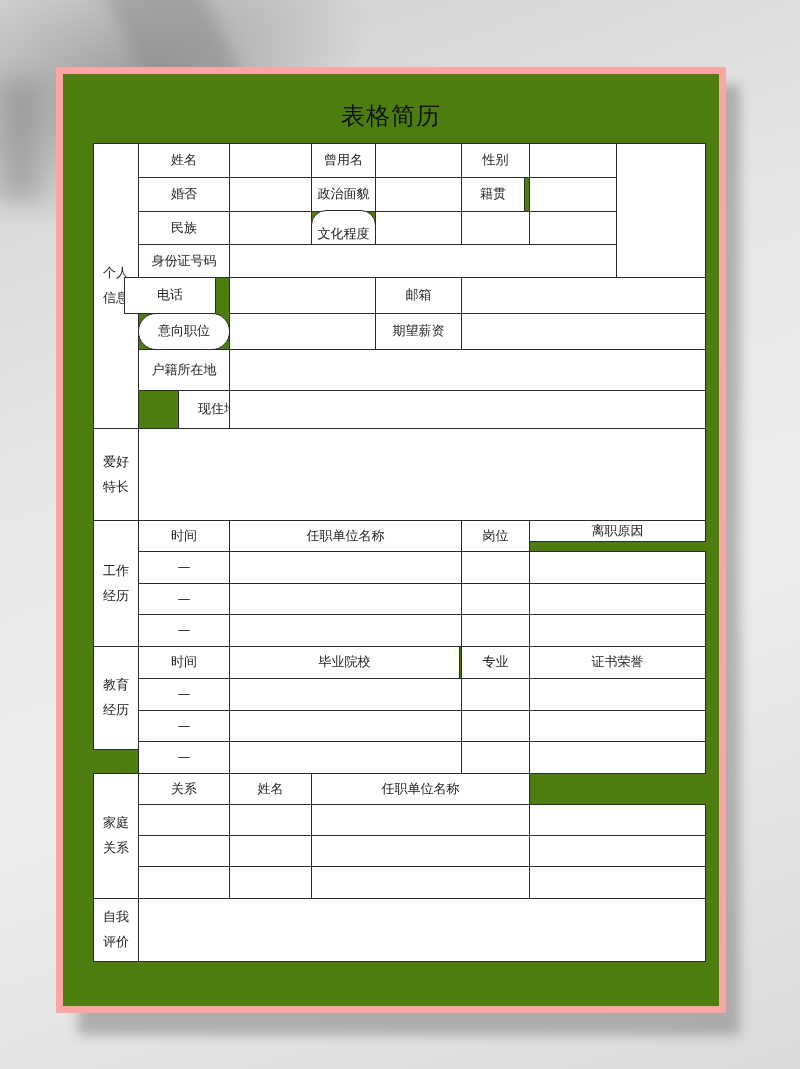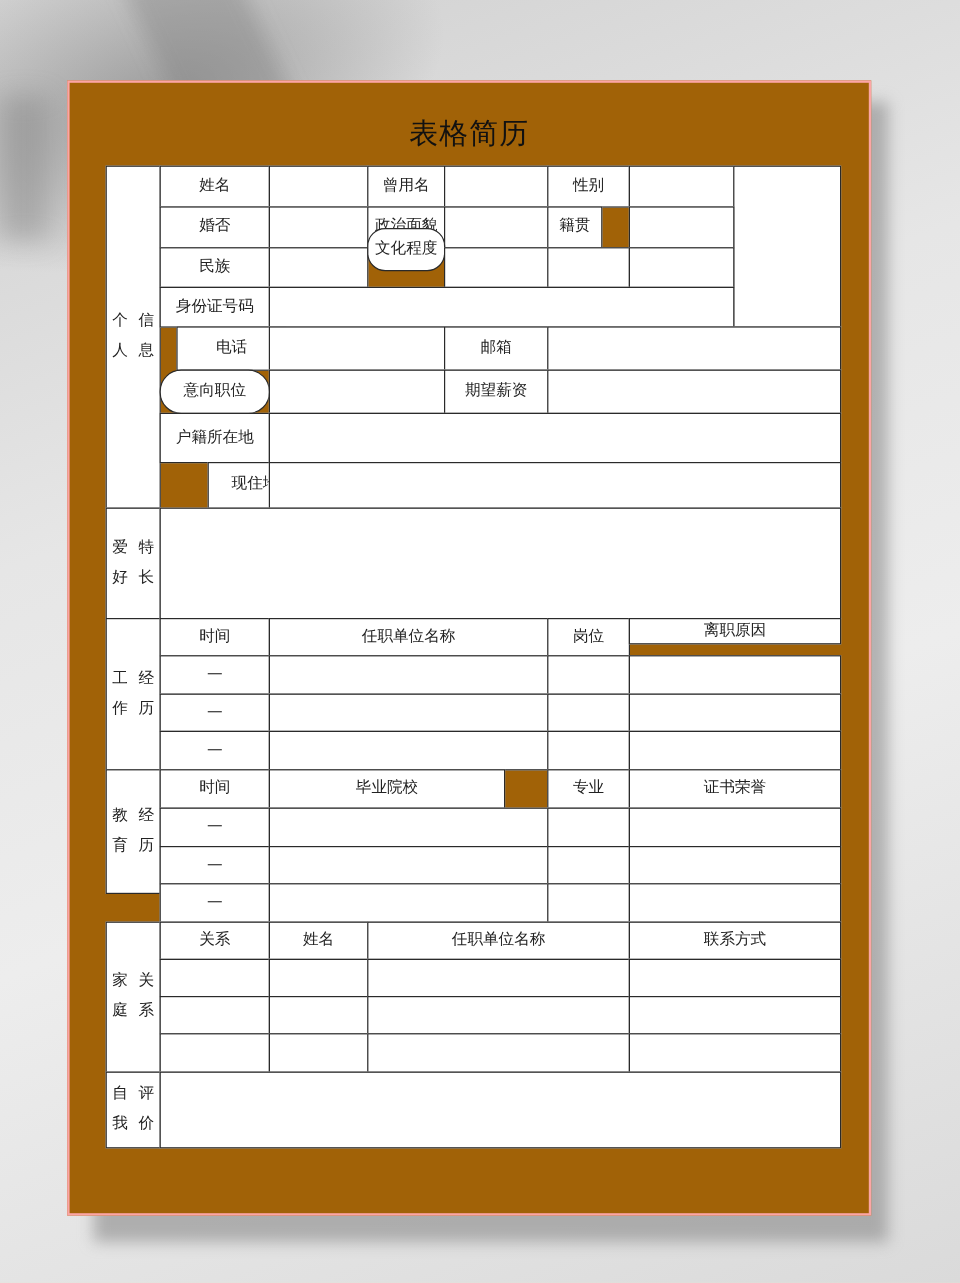--- a/index.html
+++ b/index.html
@@ -21,37 +21,37 @@
     .bg-shadow-c {
       position: absolute; left: 0px; top: 80px; width: 40px; height: 120px;
       background: rgba(120,120,120,0.35); filter: blur(10px);
     }
     .page-drop {
       position: absolute; left: 78px; top: 85px; width: 662px; height: 950px;
       background: rgba(130,130,130,0.55); filter: blur(6px);
     }
     .page {
       position: absolute; left: 56px; top: 67px; width: 670px; height: 946px;
-      background: #a16207; border: 2px solid #fca5a5;
+      background: #4d7c0f; border: 7px solid #fca5a5;
     }
     .title {
       position: absolute; left: 0; width: 100%; top: 26px;
       text-align: center; font-size: 24px; color: #111; letter-spacing: 1px;
     }
     .grid {
       position: absolute; left: 30px; top: 69px; width: 612px; height: 819px;
     }
     .cell {
       position: absolute;
       border: 1px solid #2a2a2a;
       display: flex; align-items: center; justify-content: center;
       font-size: 13px; color: #222; text-align: center; line-height: 1.9;
       background: #fff;
     }
-    .sect { }
+    .sect { flex-direction: column; }
   </style>
 </head>
 <body>
 
 <div class="bg-shadow-a"></div>
 <div class="bg-shadow-b"></div>
 <div class="bg-shadow-c"></div>
 <div class="page-drop"></div>
 
 <div class="page">
@@ -70,34 +70,34 @@
     <div class="cell" style="left:282px;top:0;width:87px;height:35px;"></div>
     <div class="cell" style="left:368px;top:0;width:69px;height:35px;">性别</div>
     <div class="cell" style="left:436px;top:0;width:88px;height:35px;"></div>
 
     <div class="cell" style="left:523px;top:0;width:90px;height:135px;"></div>
 
     <div class="cell" style="left:45px;top:34px;width:92px;height:35px;">婚否</div>
     <div class="cell" style="left:136px;top:34px;width:83px;height:35px;"></div>
     <div class="cell" style="left:218px;top:34px;width:65px;height:35px;">政治面貌</div>
     <div class="cell" style="left:282px;top:34px;width:87px;height:35px;"></div>
-    <div class="cell" style="left:368px;top:34px;width:46px;height:35px;">籍贯</div>
+    <div class="cell" style="left:368px;top:34px;width:64px;height:35px;">籍贯</div>
     <div class="cell" style="left:436px;top:34px;width:88px;height:35px;"></div>
 
     <div class="cell" style="left:45px;top:68px;width:92px;height:34px;">民族</div>
     <div class="cell" style="left:136px;top:68px;width:83px;height:34px;"></div>
-    <div class="cell" style="left:218px;top:52px;width:65px;height:36px;border-radius:15px;">文化程度</div>
+    <div class="cell" style="left:218px;top:67px;width:65px;height:48px;border-radius:15px;">文化程度</div>
     <div class="cell" style="left:282px;top:68px;width:87px;height:34px;"></div>
     <div class="cell" style="left:368px;top:68px;width:69px;height:34px;"></div>
     <div class="cell" style="left:436px;top:68px;width:88px;height:34px;"></div>
 
     <div class="cell" style="left:45px;top:101px;width:92px;height:34px;">身份证号码</div>
     <div class="cell" style="left:136px;top:101px;width:388px;height:34px;"></div>
 
-    <div class="cell" style="left:59px;top:134px;width:92px;height:37px;">电话</div>
+    <div class="cell" style="left:31px;top:134px;width:92px;height:37px;">电话</div>
     <div class="cell" style="left:136px;top:134px;width:147px;height:37px;"></div>
     <div class="cell" style="left:282px;top:134px;width:87px;height:37px;">邮箱</div>
     <div class="cell" style="left:368px;top:134px;width:245px;height:37px;"></div>
 
     <div class="cell" style="left:45px;top:170px;width:92px;height:37px;border-radius:18px;">意向职位</div>
     <div class="cell" style="left:136px;top:170px;width:147px;height:37px;"></div>
     <div class="cell" style="left:282px;top:170px;width:87px;height:37px;">期望薪资</div>
     <div class="cell" style="left:368px;top:170px;width:245px;height:37px;"></div>
 
     <div class="cell" style="left:45px;top:206px;width:92px;height:42px;">户籍所在地</div>
@@ -135,21 +135,21 @@
     <div class="cell" style="left:45px;top:471px;width:92px;height:33px;">—</div>
     <div class="cell" style="left:136px;top:471px;width:233px;height:33px;"></div>
     <div class="cell" style="left:368px;top:471px;width:69px;height:33px;"></div>
     <div class="cell" style="left:436px;top:471px;width:177px;height:33px;"></div>
 
     <div class="cell sect" style="left:0;top:503px;width:46px;height:104px;">
       <span>教育</span>
       <span>经历</span>
     </div>
     <div class="cell" style="left:45px;top:503px;width:92px;height:33px;">时间</div>
-    <div class="cell" style="left:136px;top:503px;width:197px;height:33px;">毕业院校</div>
+    <div class="cell" style="left:136px;top:503px;width:231px;height:33px;">毕业院校</div>
     <div class="cell" style="left:368px;top:503px;width:69px;height:33px;">专业</div>
     <div class="cell" style="left:436px;top:503px;width:177px;height:33px;">证书荣誉</div>
 
     <div class="cell" style="left:45px;top:535px;width:92px;height:33px;">—</div>
     <div class="cell" style="left:136px;top:535px;width:233px;height:33px;"></div>
     <div class="cell" style="left:368px;top:535px;width:69px;height:33px;"></div>
     <div class="cell" style="left:436px;top:535px;width:177px;height:33px;"></div>
 
     <div class="cell" style="left:45px;top:567px;width:92px;height:32px;">—</div>
     <div class="cell" style="left:136px;top:567px;width:233px;height:32px;"></div>
@@ -161,21 +161,20 @@
     <div class="cell" style="left:368px;top:598px;width:69px;height:33px;"></div>
     <div class="cell" style="left:436px;top:598px;width:177px;height:33px;"></div>
 
     <div class="cell sect" style="left:0;top:630px;width:46px;height:126px;">
       <span>家庭</span>
       <span>关系</span>
     </div>
     <div class="cell" style="left:45px;top:630px;width:92px;height:32px;">关系</div>
     <div class="cell" style="left:136px;top:630px;width:83px;height:32px;">姓名</div>
     <div class="cell" style="left:218px;top:630px;width:219px;height:32px;">任职单位名称</div>
-    <div class="cell" style="left:436px;top:630px;width:177px;height:32px;">联系方式</div>
 
     <div class="cell" style="left:45px;top:661px;width:92px;height:32px;"></div>
     <div class="cell" style="left:136px;top:661px;width:83px;height:32px;"></div>
     <div class="cell" style="left:218px;top:661px;width:219px;height:32px;"></div>
     <div class="cell" style="left:436px;top:661px;width:177px;height:32px;"></div>
 
     <div class="cell" style="left:45px;top:692px;width:92px;height:32px;"></div>
     <div class="cell" style="left:136px;top:692px;width:83px;height:32px;"></div>
     <div class="cell" style="left:218px;top:692px;width:219px;height:32px;"></div>
     <div class="cell" style="left:436px;top:692px;width:177px;height:32px;"></div>

